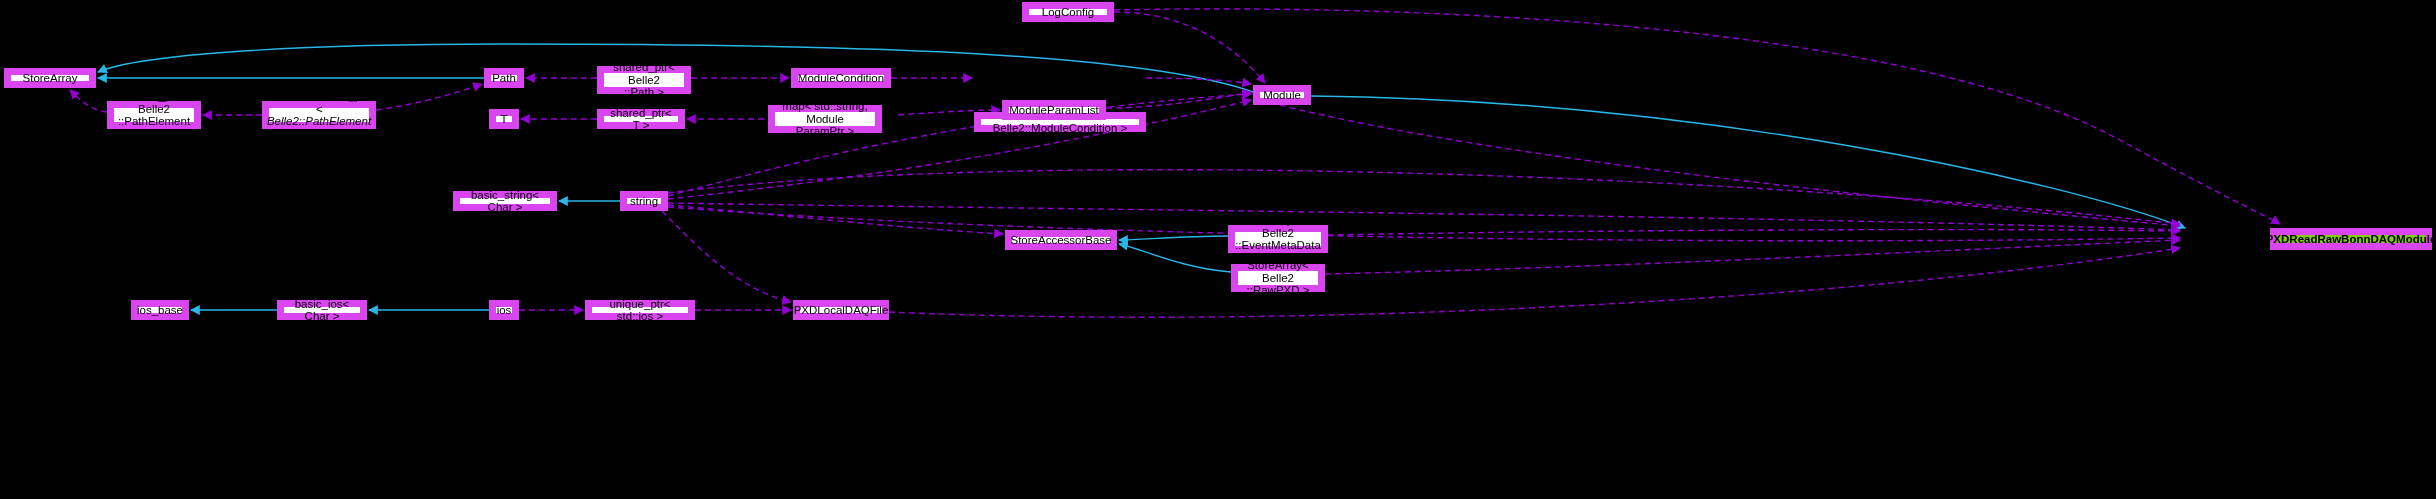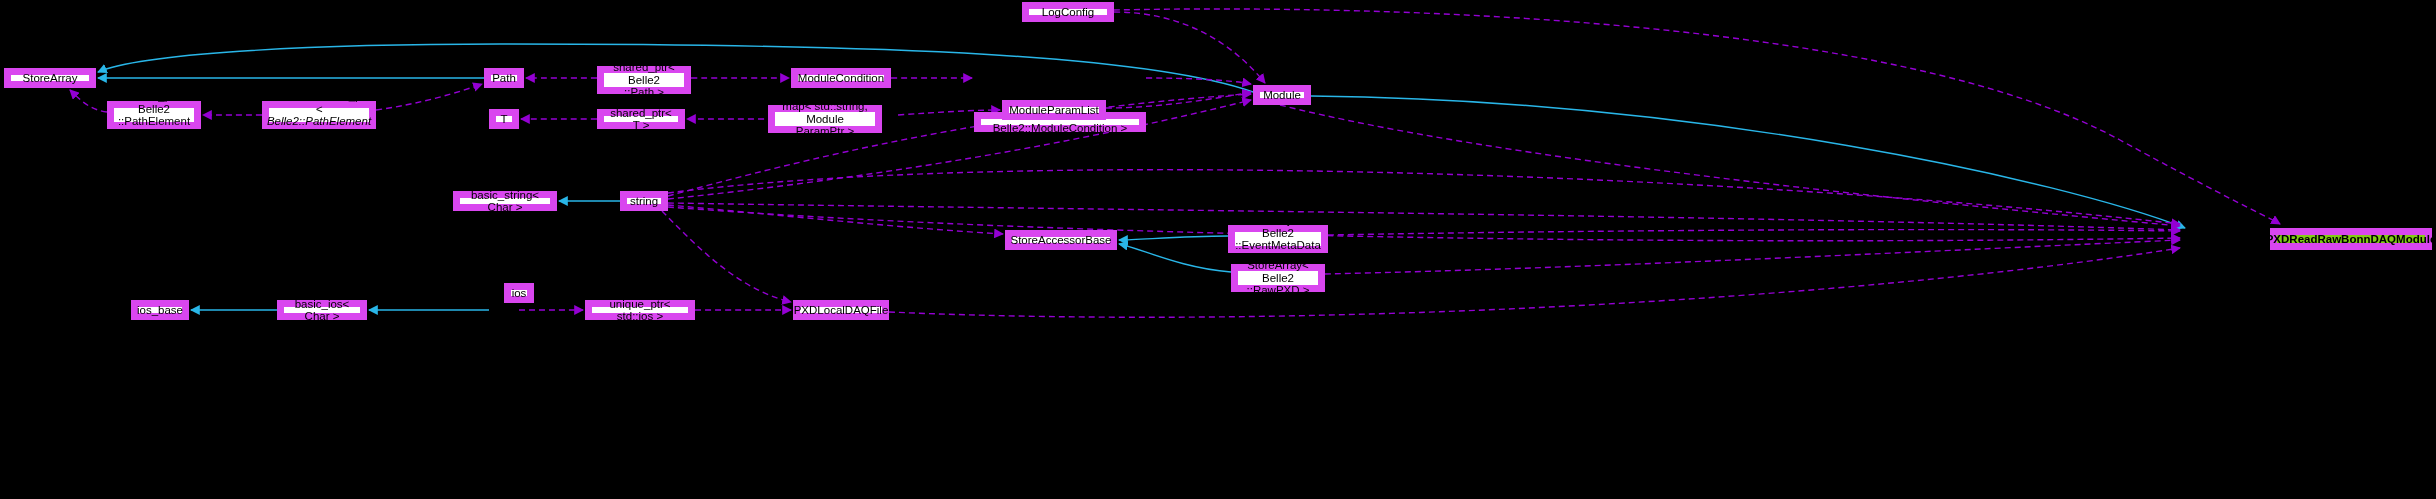--- a/index.html
+++ b/index.html
@@ -151,16 +151,16 @@
     <div class="node" style="left: 453px; top: 191px; width: 104px; height: 20px;">basic_string&lt; Char &gt;</div>
     <div class="node" style="left: 620px; top: 191px; width: 48px; height: 20px;">string</div>
     <div class="node" style="left: 1005px; top: 230px; width: 112px; height: 20px; text-align: center;">StoreAccessorBase</div>
     <div class="node" style="left: 1228px; top: 225px; width: 100px; height: 28px;">StoreObjPtr&lt; Belle2
 ::EventMetaData &gt;</div>
     <div class="node" style="left: 1231px; top: 264px; width: 94px; height: 28px;">StoreArray&lt; Belle2
 ::RawPXD &gt;</div>
     <div class="node grey" style="left: 2270px; top: 228px; width: 162px; height: 22px;">PXDReadRawBonnDAQModule</div>
     <div class="node" style="left: 131px; top: 300px; width: 58px; height: 20px;">ios_base</div>
     <div class="node" style="left: 277px; top: 300px; width: 90px; height: 20px;">basic_ios&lt; Char &gt;</div>
-    <div class="node" style="left: 489px; top: 283px; width: 30px; height: 20px; margin-left: 15px;">ios</div>
+    <div class="node" style="left: 489px; top: 300px; width: 30px; height: 20px;">ios</div>
     <div class="node" style="left: 585px; top: 300px; width: 110px; height: 20px;">unique_ptr&lt; std::ios &gt;</div>
     <div class="node" style="left: 793px; top: 300px; width: 96px; height: 20px;">PXDLocalDAQFile</div>
   </div>
 
 </body></html>

